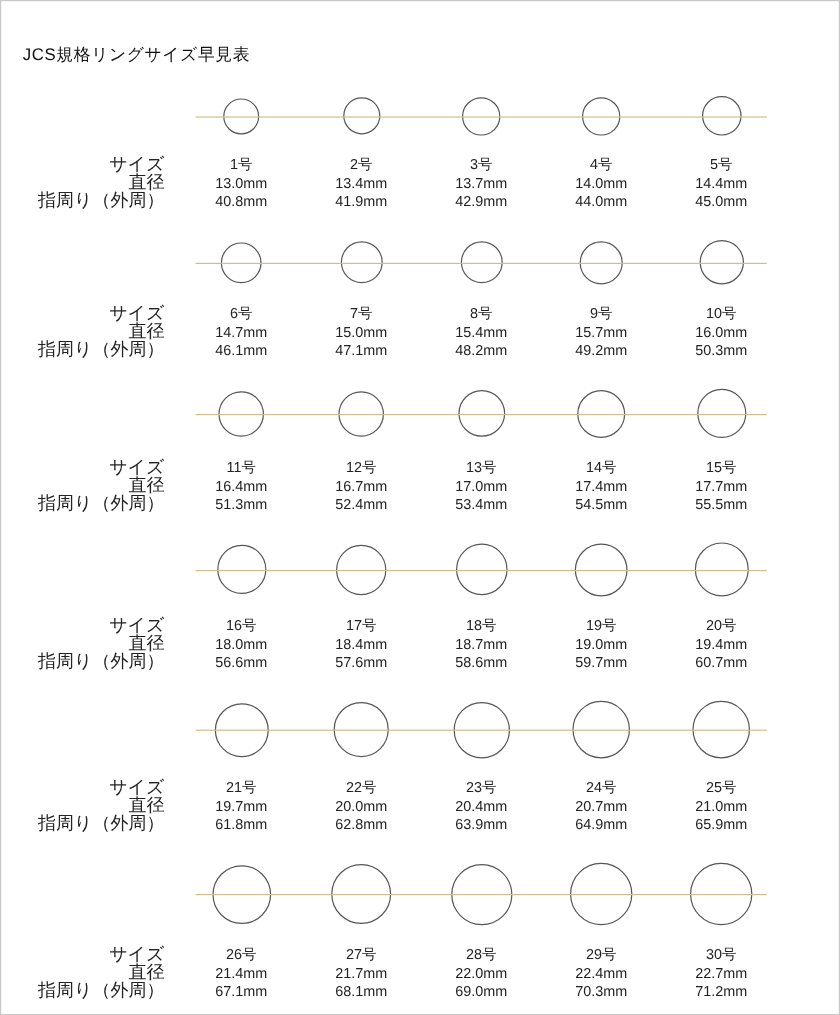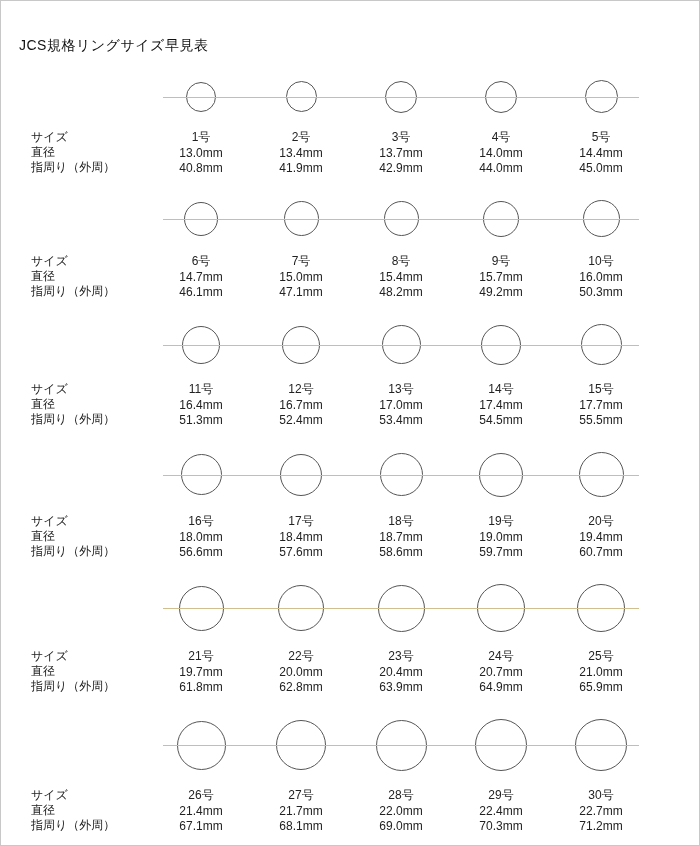--- a/index.html
+++ b/index.html
@@ -22,25 +22,25 @@
   }
   .row-block { }
   .ring-area {
     display: flex;
     align-items: center;
     margin-top: 18px;
   }
   .label-col {
     width: 150px;
     flex: none;
+    text-align: right;
     padding-right: 14px;
-    font-size: 12px;
+    font-size: 15px;
     color: #222222;
     line-height: 15px;
-    padding-left: 30px;
   }
   .ring-strip {
     position: relative;
     width: 500px;
     flex: none;
     display: flex;
     align-items: center;
     height: 100%;
   }
   .h-line {

